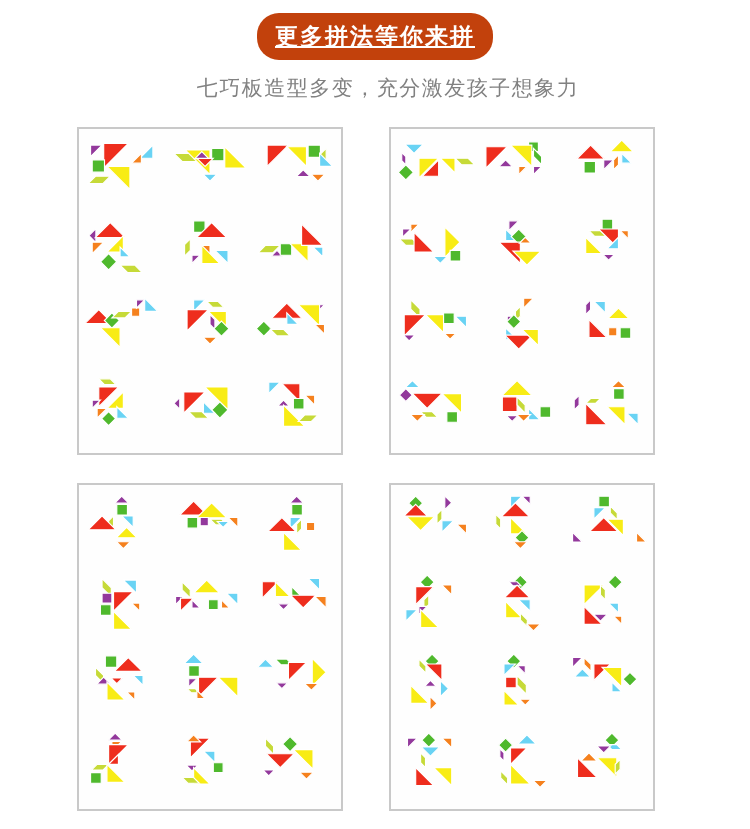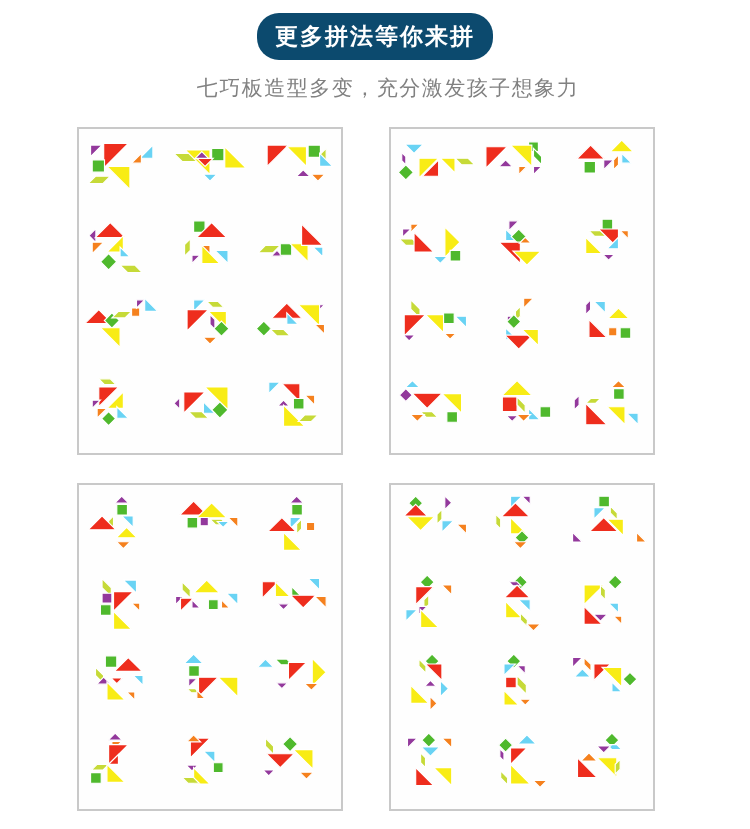--- a/index.html
+++ b/index.html
@@ -15,21 +15,21 @@
   .card{width:266px;height:328px;box-sizing:border-box;background:#fefefe;
         border:2px solid #c9c9c9;display:grid;padding:4px;
         grid-template-columns:repeat(3,1fr);grid-template-rows:repeat(4,1fr);
         align-items:center;justify-items:center;}
   svg.fig{display:block;}
 </style>
 </head>
 <body>
 
 <div class="page">
-  <div class="badge" style="background: #0c4a6e; color: rgb(255, 255, 255);">
+  <div class="badge" style="background: #c2410c; color: rgb(255, 255, 255); text-decoration: underline;">
     <span>更多拼法等你来拼</span>
   </div>
   <div class="subtitle" style="color: rgb(129, 129, 129);">七巧板造型多变，充分激发孩子想象力</div>
   <div class="cards">
       <div class="card" style="border-color: rgb(201, 201, 201);">
         <svg class="fig" viewBox="0 0 100 84" width="82" height="70">
           <polygon points="8.0,8.0 22.0,8.0 8.0,22.0" fill="#93399c" stroke="#ffffff" stroke-width="1.4"></polygon>
           <polygon points="24.0,6.0 54.0,6.0 24.0,36.0" fill="#ee2d1d" stroke="#ffffff" stroke-width="1.4"></polygon>
           <polygon points="84.0,24.0 68.0,24.0 84.0,8.0" fill="#69d3f4" stroke="#ffffff" stroke-width="1.4"></polygon>
           <polygon points="10.0,26.0 25.0,26.0 25.0,41.0 10.0,41.0" fill="#4fb92d" stroke="#ffffff" stroke-width="1.4"></polygon>

